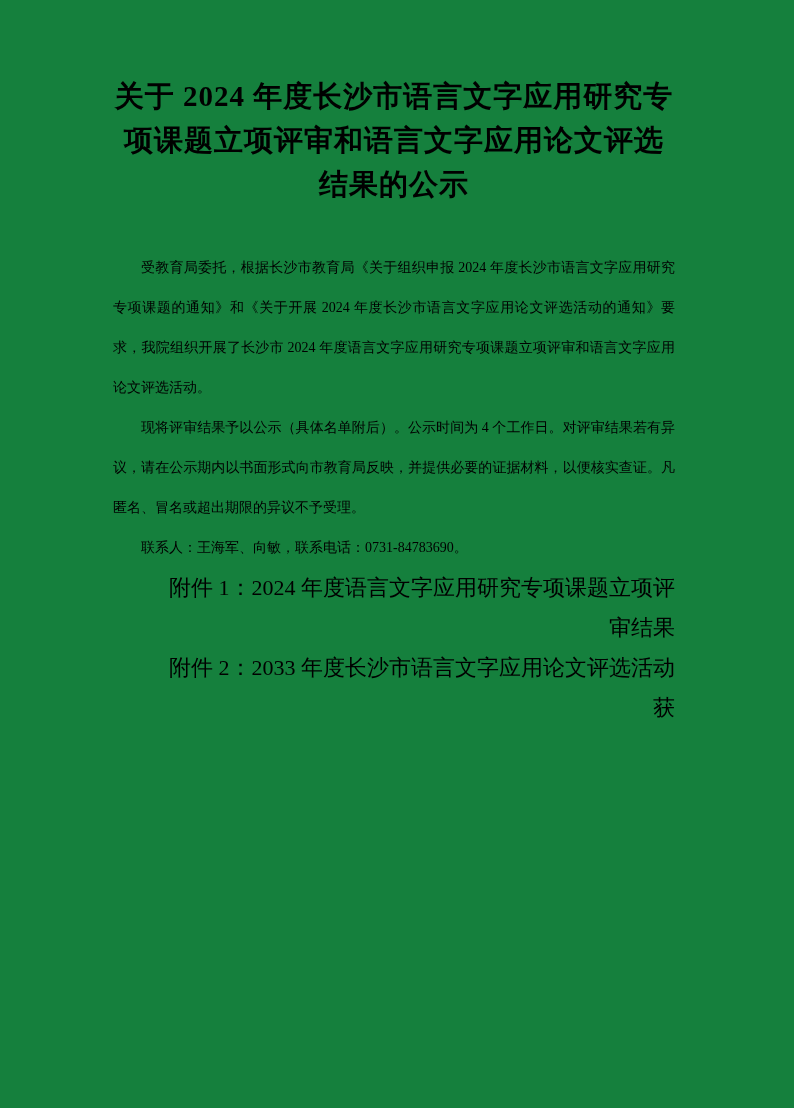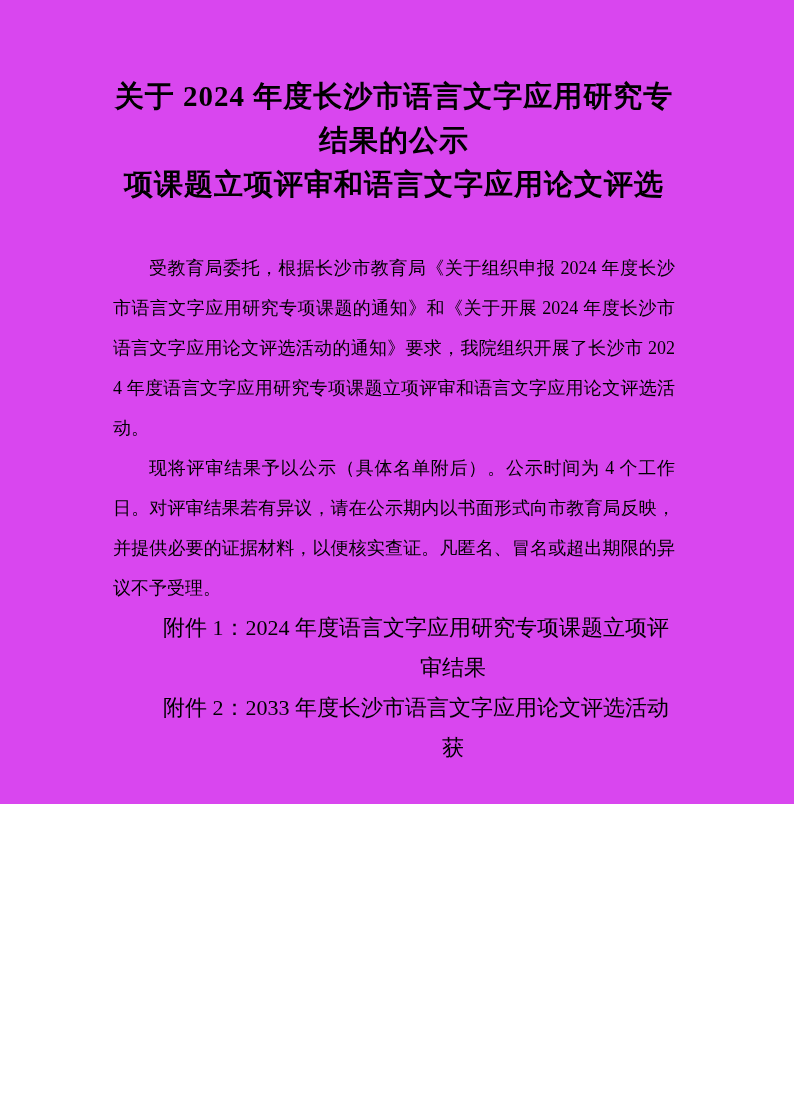--- a/index.html
+++ b/index.html
@@ -3,76 +3,77 @@
 <meta charset="utf-8">
 <style>
   html, body {
     margin: 0;
     padding: 0;
     background: #ffffff;
   }
   .page {
     position: relative;
     width: 794px;
-    height: 804px;
+    height: 1108px;
     margin: 0 auto;
-    background: #d946ef;
+    background: #15803d;
     color: #000000;
     box-sizing: border-box;
     padding: 74px 119px 0 113px;
     overflow: hidden;
     font-family: "Liberation Serif", "DejaVu Serif", serif;
   }
   .doc-title {
     margin: 0 0 42px 0;
     font-size: 29px;
     font-weight: bold;
     line-height: 44px;
     text-align: center;
     letter-spacing: 1px;
   }
   .doc-title .title-line {
     display: block;
     white-space: nowrap;
   }
   .body-para {
     margin: 0;
-    font-size: 18px;
+    font-size: 14px;
     font-weight: normal;
     line-height: 40px;
     text-align: justify;
     text-indent: 2em;
     word-break: break-all;
   }
   .attachment-para {
     margin: 0;
     font-size: 22px;
     font-weight: normal;
     line-height: 40px;
-    text-align: center;
+    text-align: right;
     box-sizing: border-box;
     padding-left: 118px;  
     text-indent: -74px;   
     word-break: break-all;
   }
 </style>
 </head>
 <body>
 
 <div class="page">
 
   <h1 class="doc-title">
     <span class="title-line">关于 2024 年度长沙市语言文字应用研究专</span>
+    <span class="title-line">项课题立项评审和语言文字应用论文评选</span>
     <span class="title-line">结果的公示</span>
-    <span class="title-line">项课题立项评审和语言文字应用论文评选</span>
   </h1>
 
   <p class="body-para">受教育局委托，根据长沙市教育局《关于组织申报 2024 年度长沙市语言文字应用研究专项课题的通知》和《关于开展 2024 年度长沙市语言文字应用论文评选活动的通知》要求，我院组织开展了长沙市 2024 年度语言文字应用研究专项课题立项评审和语言文字应用论文评选活动。</p>
 
 
   <p class="body-para">现将评审结果予以公示（具体名单附后）。公示时间为 4 个工作日。对评审结果若有异议，请在公示期内以书面形式向市教育局反映，并提供必要的证据材料，以便核实查证。凡匿名、冒名或超出期限的异议不予受理。</p>
 
+  <p class="body-para">联系人：王海军、向敏，联系电话：0731-84783690。</p>
 
   <p class="attachment-para">附件 1：2024 年度语言文字应用研究专项课题立项评审结果</p>
 
   <p class="attachment-para">附件 2：2033 年度长沙市语言文字应用论文评选活动获</p>
 
 </div>
 
 </body></html>

